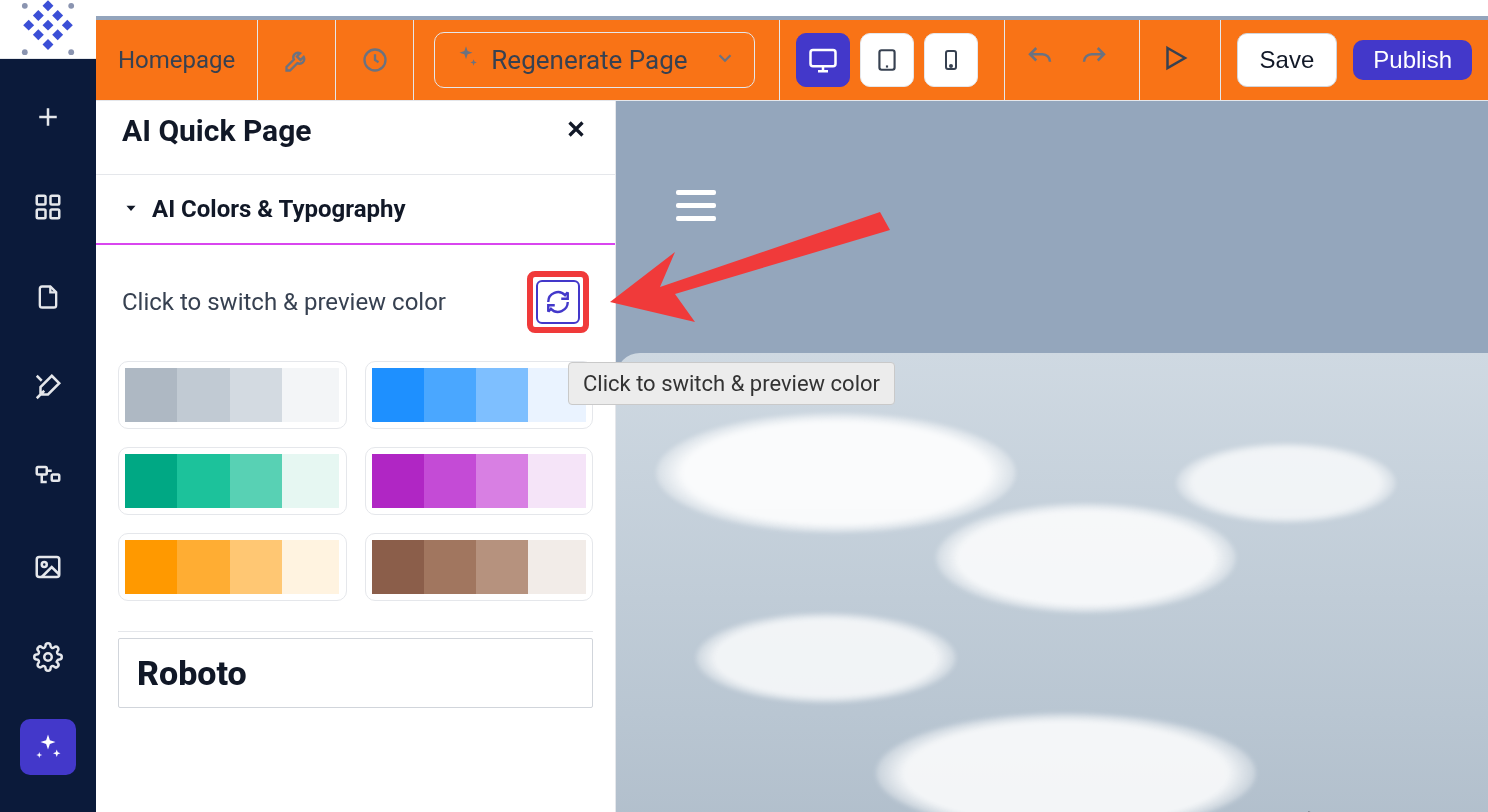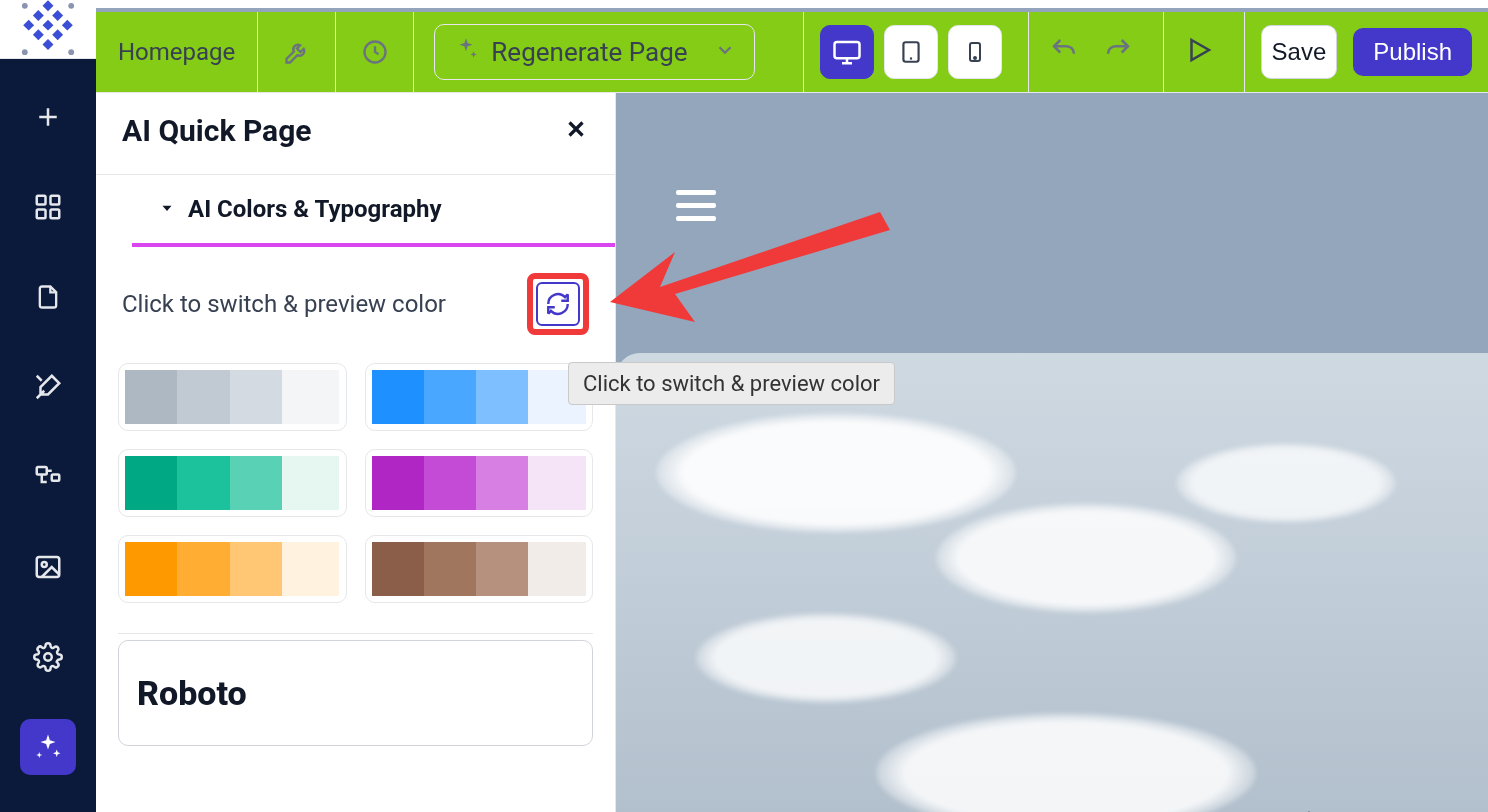--- a/index.html
+++ b/index.html
@@ -8,58 +8,58 @@
 
 
 .rail { width: 96px; background: #0b1a3a; display: flex; flex-direction: column; align-items: center; padding-top: 0; }
 .rail-logo { width: 96px; height: 85px; display: flex; align-items: center; justify-content: center; background: #fff; border-bottom: 1px solid #e5e7eb; }
 .rail-logo svg { width: 58px; height: 58px; }
 .rail-items { display: flex; flex-direction: column; gap: 34px; padding-top: 30px; align-items: center; }
 .rail-item { width: 56px; height: 56px; display: flex; align-items: center; justify-content: center; border-radius: 10px; color: #e5e7eb; cursor: pointer; }
 .rail-item.active { background: #4338ca; color: #fff; }
 
 
-.topbar { position: absolute; left: 96px; top: 8px; right: 0; height: 85px; background: #84cc16; border-bottom: 1px solid #e5e7eb; display: flex; align-items: center; z-index: 3; border-top: 4px solid #93a4bc;}
+.topbar { position: absolute; left: 96px; top: 16px; right: 0; height: 85px; background: #f97316; border-bottom: 1px solid #e5e7eb; display: flex; align-items: center; z-index: 3; border-top: 4px solid #93a4bc;}
 .tb-left { display: flex; align-items: center; height: 100%; }
 .tb-tab { padding: 0 22px; font-size: 24px; color: #374151; height: 100%; display: flex; align-items: center; border-right: 1px solid #e5e7eb; cursor: pointer; }
 .tb-iconbtn { width: 78px; height: 100%; display:flex; align-items:center; justify-content:center; border-right:1px solid #e5e7eb; color:#6b7280; cursor:pointer; }
 .tb-regen { display:flex; align-items:center; gap:12px; padding: 0 18px; height:56px; margin-left:20px; border:1px solid #e5e7eb; border-radius:10px; font-size: 26px; color:#374151; cursor:pointer; }
 .tb-regen .chev { margin-left: 14px; color:#6b7280; }
 .tb-right { margin-left: auto; display:flex; align-items:center; gap: 10px; padding-right: 0; height:100%; }
 .devgroup { display:flex; gap:10px; padding: 0 16px; border-left:1px solid #e5e7eb; height:100%; align-items:center; }
 .devbtn { width:54px; height:54px; border:1px solid #e5e7eb; border-radius:10px; display:flex; align-items:center; justify-content:center; color:#374151; cursor:pointer; background:#fff; }
 .devbtn.active { background:#4338ca; color:#fff; border-color:#4338ca; }
 .histgroup { display:flex; gap:24px; padding: 0 20px; border-left:1px solid #e5e7eb; height:100%; align-items:center; color:#6b7280; }
 .histbtn { cursor:pointer; }
 .playgroup { padding: 0 20px; border-left:1px solid #e5e7eb; height:100%; display:flex; align-items:center; color:#374151; }
 .savegroup { padding: 0 16px; border-left:1px solid #e5e7eb; height:100%; display:flex; align-items:center; gap:16px; }
-.btn-save { height:54px; padding: 0 10px; border:1px solid #d1d5db; border-radius:10px; background:#fff; font-size:24px; color:#111827; cursor:pointer;text-align:center; }
-.btn-publish { height:48px; padding: 0 20px; border:none; border-radius:10px; background:#4338ca; color:#fff; font-size:24px; cursor:pointer; }
+.btn-save { height:54px; padding: 0 22px; border:1px solid #d1d5db; border-radius:10px; background:#fff; font-size:24px; color:#111827; cursor:pointer;text-align:center; }
+.btn-publish { height:40px; padding: 0 20px; border:none; border-radius:10px; background:#4338ca; color:#fff; font-size:24px; cursor:pointer; }
 
 
 .panel { position:absolute; left:96px; top:85px; width:520px; bottom:0; background:#fff; border-right:1px solid #e5e7eb; z-index:2; display:flex; flex-direction:column; }
 .panel-head { display:flex; align-items:center; justify-content:space-between; padding: 28px 26px 26px; border-bottom:1px solid #e5e7eb; }
 .panel-title { font-size:30px; font-weight:700; color:#111827; }
 .panel-close { cursor:pointer; color:#111827; }
-.section-head { display:flex; align-items:flex-start; gap:12px; padding: 20px 26px; font-size:24px; font-weight:700; color:#111827; border-bottom:4px solid #d946ef; cursor:pointer;margin-left:36px; }
+.section-head { display:flex; align-items:flex-start; gap:12px; padding: 20px 26px; font-size:24px; font-weight:700; color:#111827; border-bottom:2px solid #d946ef; cursor:pointer; }
 .switch-row { display:flex; align-items:center; justify-content:space-between; padding: 26px 26px 14px; }
 .switch-label { font-size:24px; color:#374151; }
 .refresh-box { width:62px; height:62px; border:6px solid #f03a3a; border-radius:8px; display:flex; align-items:center; justify-content:center; background:#fff; cursor:pointer; }
 .refresh-inner { width:44px; height:44px; border:2px solid #4338ca; border-radius:6px; display:flex; align-items:center; justify-content:center; color:#4338ca; }
 
 .palettes { display:grid; grid-template-columns: 1fr 1fr; gap: 18px; padding: 14px 22px 26px; }
 .palette { height:68px; border:1px solid #e5e7eb; border-radius:10px; padding:6px; display:flex; overflow:hidden; cursor:pointer; }
 .swatch { flex:1; }
 .palette .swatch:last-child { flex: 1.1; }
 
 .divider { height:1px; background:#e5e7eb; margin: 4px 22px 0; }
 .typo-row { display:flex; align-items:center; justify-content:space-between; padding: 28px 22px 14px; }
 .typo-label { font-size:24px; color:#374151; }
 .typo-refresh { width:48px; height:48px; border:2px solid #4338ca; border-radius:8px; display:flex; align-items:center; justify-content:center; color:#4338ca; cursor:pointer; }
-.font-box { margin: 6px 22px 0; border:1px solid #d1d5db; border-radius:10px; padding: 32px 18px; }
+.font-box { margin: 6px 22px 0; border:1px solid #d1d5db; border-radius:2px; padding: 14px 18px; }
 .font-name { font-size:34px; font-weight:800; color:#111827; font-family: Roboto, sans-serif; }
 
 
 .canvas { position:absolute; left:616px; top:85px; right:0; bottom:0; background:#94a6bc; overflow:hidden; }
 .preview-header { height:240px; display:flex; align-items:center; justify-content:space-between; padding: 0 60px; color:#fff; }
 .preview-logo-text { font-size:56px; font-weight:800; letter-spacing:-1px; margin-left:-40px; }
 .hamburger { display:flex; flex-direction:column; gap:8px; cursor:pointer; }
 .hamburger span { width:40px; height:5px; background:#fff; border-radius:2px; display:block; }
 .hero { position:absolute; left:0; top:268px; right:-50px; height:600px; background: linear-gradient(180deg, #cfd9e2 0%, #b9c6d2 60%, #a9b7c5 100%); border-top-left-radius: 24px; overflow:hidden; }
 .cloud { position:absolute; background: radial-gradient(ellipse at center, #ffffff 0%, #ffffff 60%, rgba(255,255,255,0) 75%); border-radius:50%; filter: blur(2px); }

